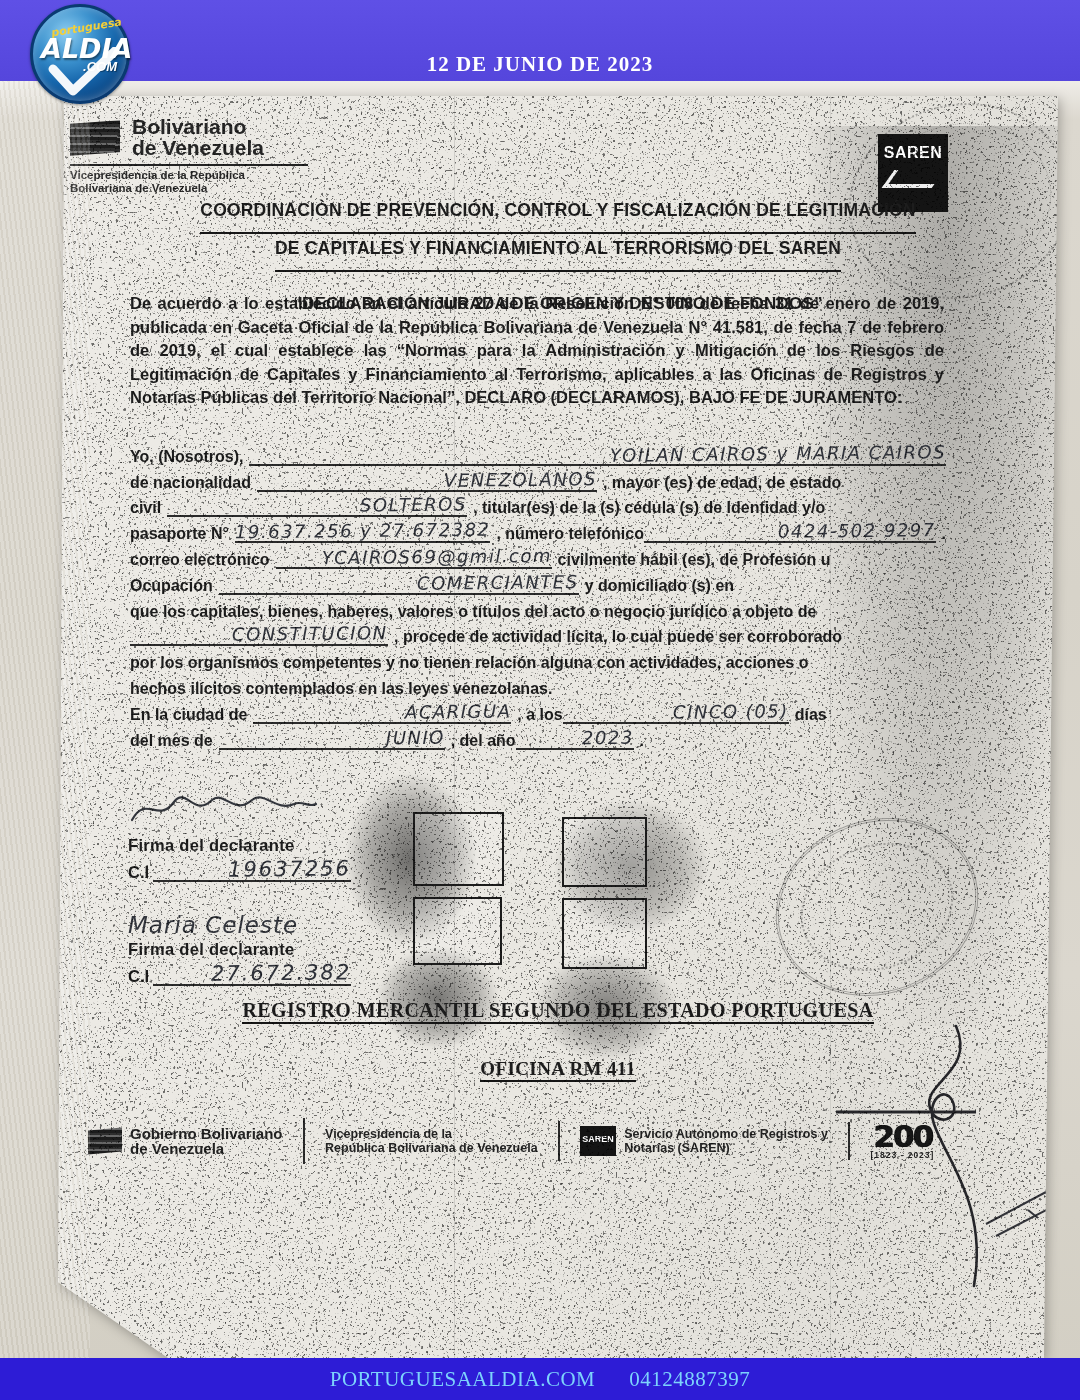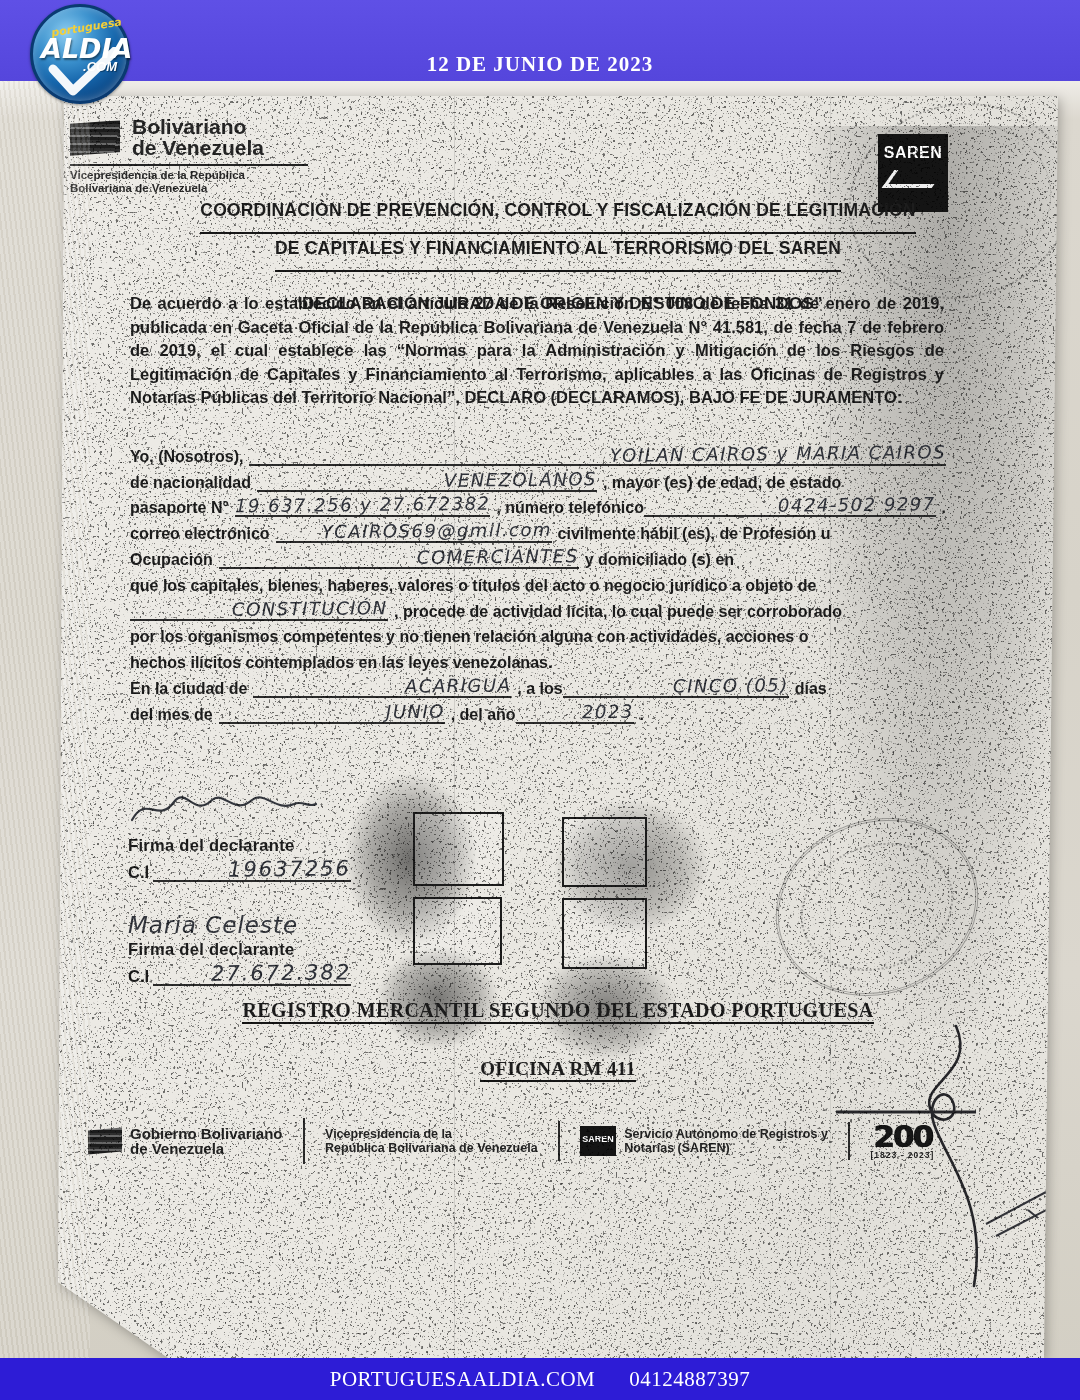--- a/index.html
+++ b/index.html
@@ -104,21 +104,21 @@
   .lr-g3{display:flex;align-items:center;font-size:12.5px;font-weight:bold;line-height:14px;}
   .lr-g4{text-align:center;}
   .lr-200{font-family:"DejaVu Sans",sans-serif;font-size:31px;font-weight:900;letter-spacing:-2px;line-height:28px;
     text-shadow:1px 0 0 #111;color:#171717;}
   .lr-200sub{font-size:8.5px;font-weight:900;letter-spacing:1px;}
 
   
   .flourish{position:absolute;left:778px;top:928px;}
 
   
-  .site-footer{position:absolute;left:0;top:1358px;width:1080px;height:42px;background:#2d1cd6;color:#ffffff;
+  .site-footer{position:absolute;left:0;top:1358px;width:1080px;height:42px;background:#2d1cd6;color:#7dd3fc;
     display:flex;align-items:center;justify-content:center;gap:34px;font-family:"Liberation Serif",serif;font-size:21px;letter-spacing:.5px;}
 </style>
 </head>
 <body>
 
 <div class="page">
 
   <header class="banner">
     <div class="banner-date">12 DE JUNIO DE 2023</div>
   </header>
@@ -166,20 +166,25 @@
 
         <div class="form">
           <div class="fline">
             <span class="lbl">Yo, (Nosotros),</span>
             <span class="fill grow"><i class="hand">YOILAN CAIROS  y  MARIA CAIROS</i></span>
           </div>
           <div class="fline">
             <span class="lbl">de nacionalidad</span>
             <span class="fill w340"><i class="hand">VENEZOLANOS</i></span>
             <span class="lbl after">, mayor (es) de edad, de estado</span>
+          </div>
+          <div class="fline">
+            <span class="lbl">civil</span>
+            <span class="fill w300"><i class="hand">SOLTEROS</i></span>
+            <span class="lbl after">, titular(es) de la (s) cédula (s) de Identidad y/o</span>
           </div>
           <div class="fline">
             <span class="lbl">pasaporte N°</span>
             <span class="fill w250"><i class="hand">19.637.256 y 27.672382</i></span>
             <span class="lbl after">, número telefónico</span>
             <span class="fill grow"><i class="hand">0424-502 9297</i></span>
             <span class="lbl after">.</span>
           </div>
           <div class="fline">
             <span class="lbl">correo electrónico</span>

